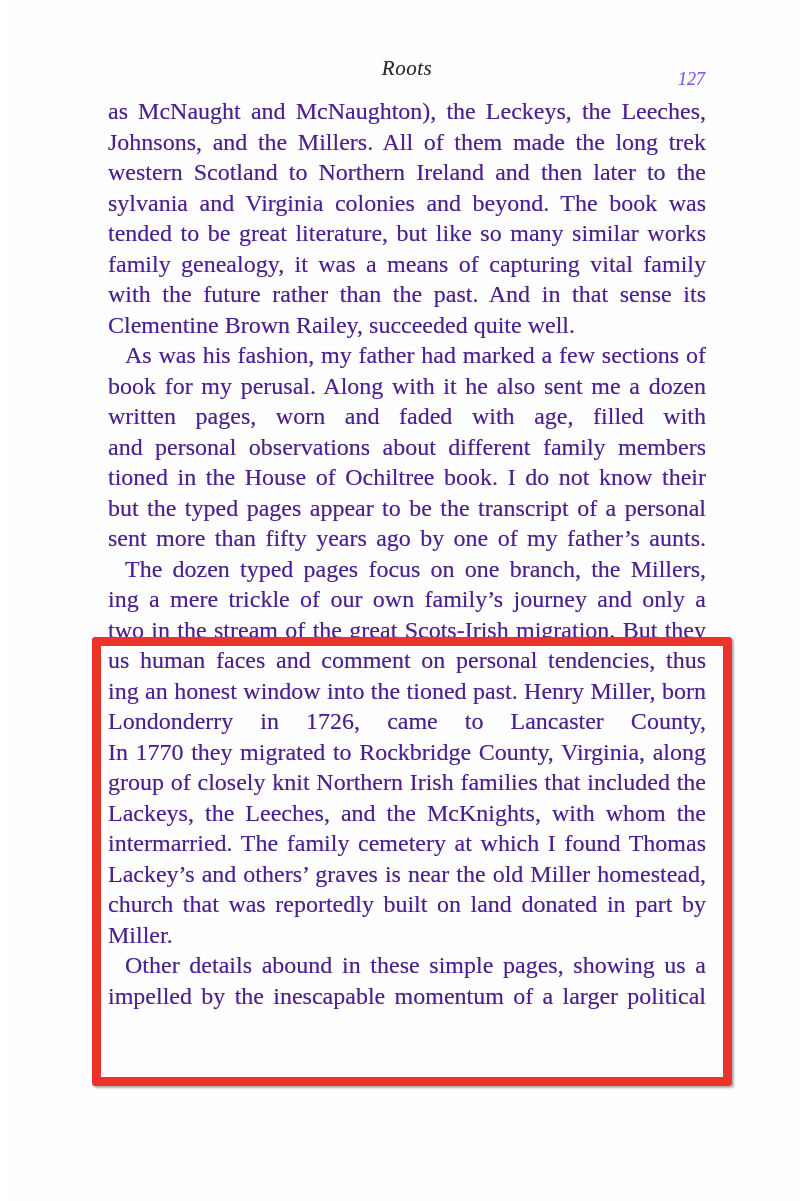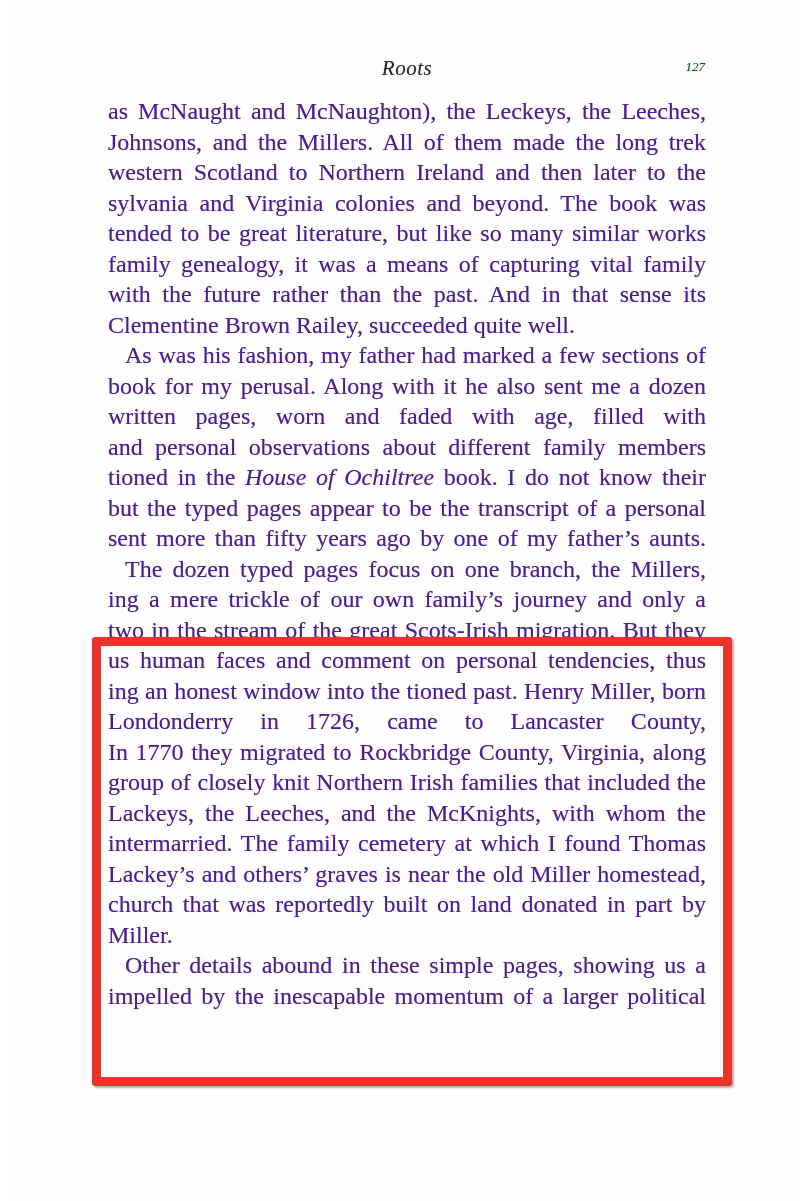--- a/index.html
+++ b/index.html
@@ -31,24 +31,24 @@
     text-align: center;
     font-style: italic;
     font-size: 21px;
     letter-spacing: 0.5px;
     color: #2a2a2a;
     text-shadow: 0 0 0.8px rgba(40,40,40,0.4);
   }
   .page-number {
     position: absolute;
     right: 1px;
-    top: 3px;
-    font-size: 13px;
+    top: 13px;
+    font-size: 18px;
     font-style: italic;
-    color: #14532d;
+    color: #8b5cf6;
     text-shadow: 0 0 0.8px rgba(40,40,40,0.4);
   }
   .text-block {
     position: absolute;
     left: 102px;
     top: 96px;
     width: 598px;
     font-size: 24px;
     line-height: 30.5px;
     color: #4c1d95;
@@ -60,21 +60,20 @@
     white-space: normal;
   }
   .jst {
     text-align: justify;
     text-align-last: justify;
   }
   .ind {
     text-indent: 17px;
   }
   .it {
-    font-style: italic;
   }
   .red-box {
     position: absolute;
     left: 86px;
     top: 637px;
     width: 640px;
     height: 449px;
     box-sizing: border-box;
     border: 9px solid #e8342a;
     border-radius: 3px;

